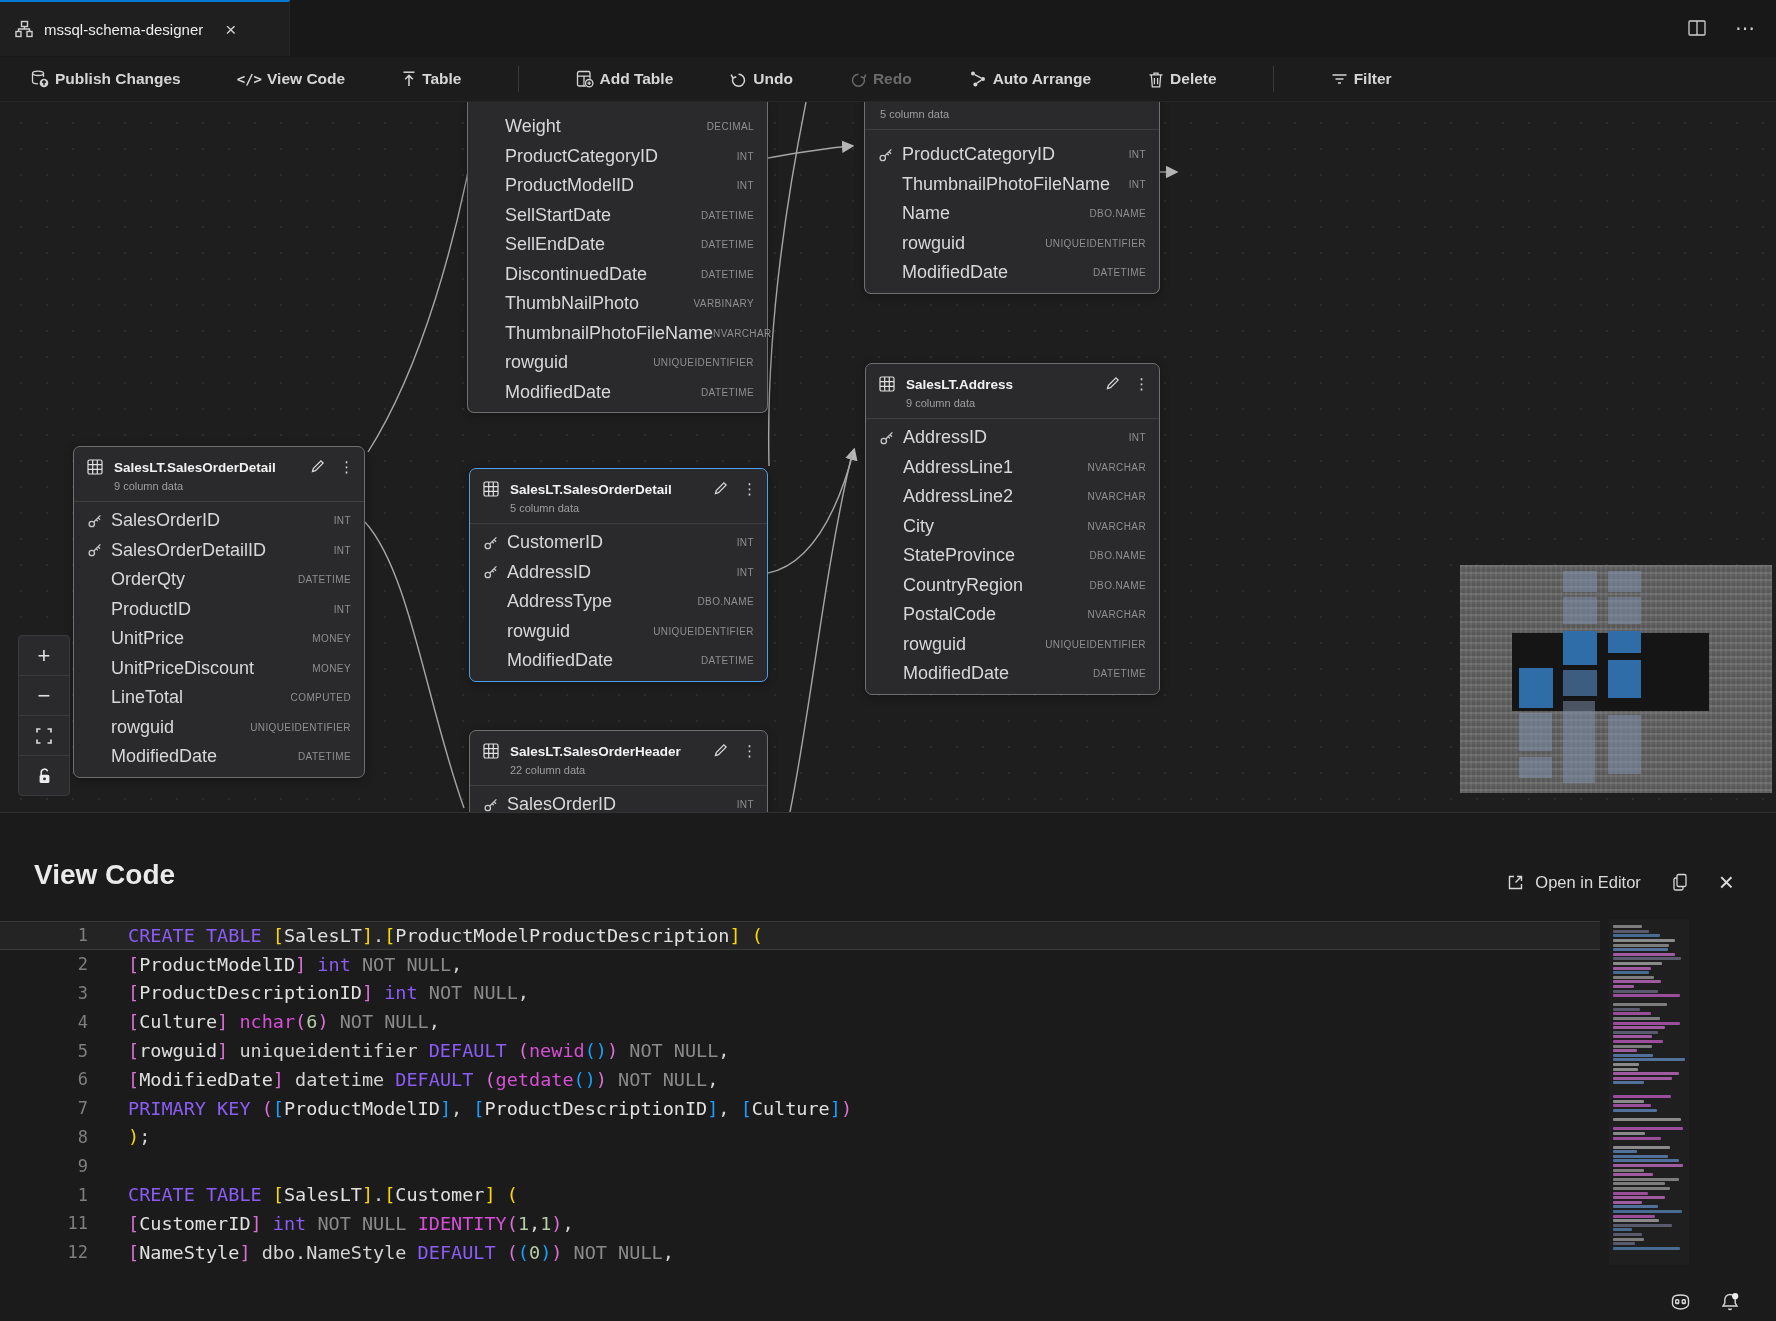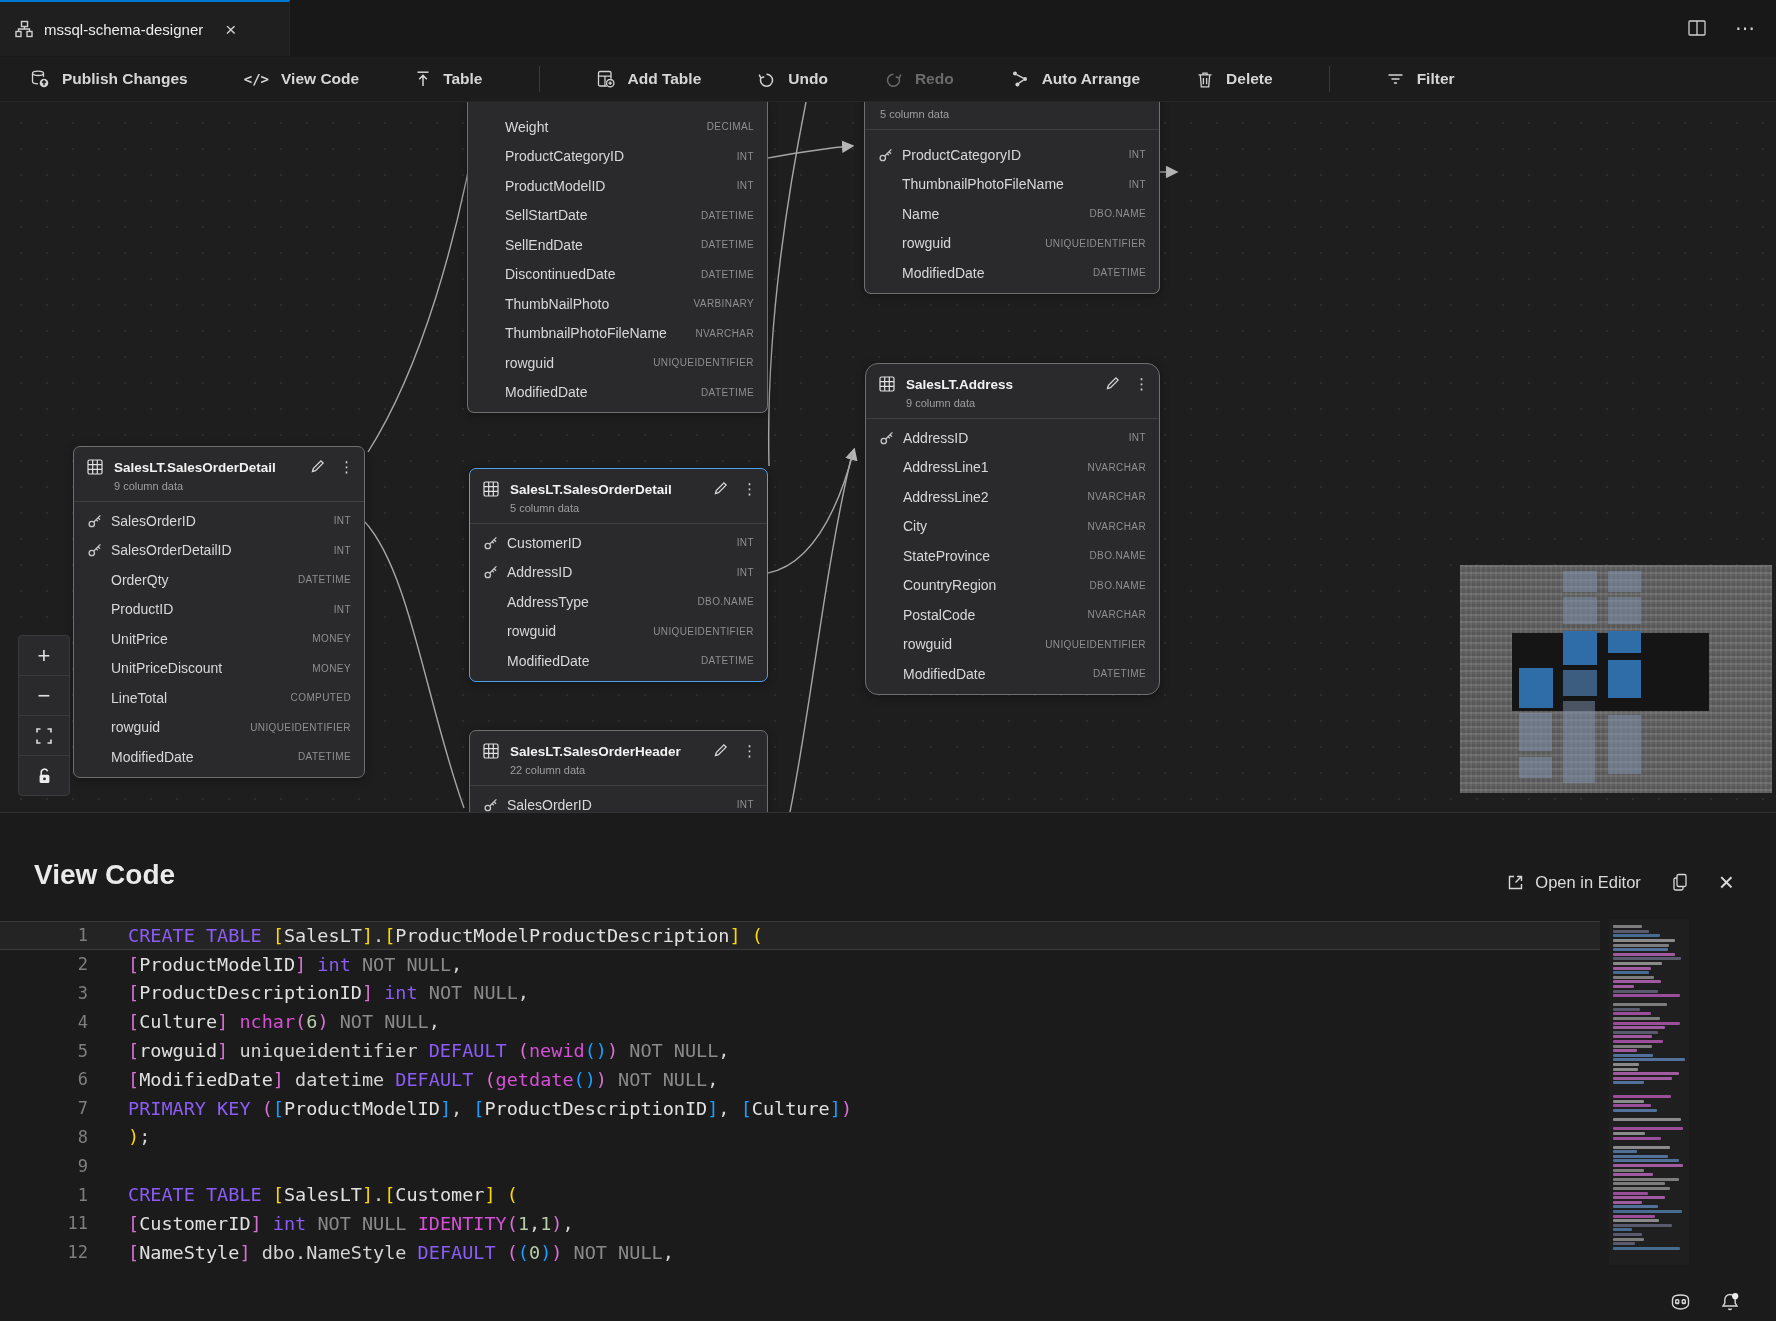--- a/index.html
+++ b/index.html
@@ -12,21 +12,21 @@
   .tab{position:absolute;left:0;top:0;height:56px;width:290px;background:#1f1f1f;box-sizing:border-box;
        border-top:2px solid #0078d4;border-right:1px solid #252525;display:flex;align-items:center;padding:0 14px;gap:10px;cursor:pointer;}
   .tab-label{color:#ececec;font-size:15px;white-space:nowrap;}
   .tab-close{color:#cfcfcf;font-size:19px;line-height:19px;margin-left:8px;padding:1px 4px;border-radius:4px;}
   .tabbar-actions{position:absolute;right:20px;top:0;height:56px;display:flex;align-items:center;gap:28px;}
   .more-dots{font-size:20px;color:#cfcfcf;letter-spacing:1px;}
 
   
   .toolbar{position:absolute;left:0;top:57px;width:1776px;height:45px;background:#1c1c1c;border-bottom:1px solid #262626;
            display:flex;align-items:center;padding-left:30px;box-sizing:border-box;}
-  .tbtn{display:flex;align-items:center;gap:12px;font-size:15.5px;font-weight:600;color:#d6d6d6;margin-right:56px;cursor:pointer;white-space:nowrap;}
+  .tbtn{display:flex;align-items:center;gap:5px;font-size:15.5px;font-weight:600;color:#d6d6d6;margin-right:56px;cursor:pointer;white-space:nowrap;}
   .tbtn .ic{display:flex;align-items:center;}
   .tbtn.disabled{opacity:.42;}
   .code-glyph{font-family:"DejaVu Sans Mono",monospace;font-size:14px;font-weight:bold;color:#d6d6d6;}
   .tdiv{width:1px;height:26px;background:#3a3a3a;margin-right:56px;}
 
   
   .canvas{position:absolute;left:0;top:102px;width:1776px;height:710px;background:#1e1e1e;overflow:hidden;
           background-image:radial-gradient(circle,#2e2e2e 1.2px,transparent 1.4px);background-size:26px 26px;background-position:8px 8px;}
   .edges{position:absolute;left:0;top:0;}
 
@@ -38,21 +38,21 @@
   .dthead.sub-only{padding-top:36px;}
   .dttitle-row{display:flex;align-items:center;gap:10px;}
   .dttitle{font-size:13.5px;font-weight:bold;color:#f2f2f2;white-space:nowrap;}
   .dtsub{font-size:11px;color:#9e9e9e;margin:4px 0 0 28px;}
   .dtactions{position:absolute;right:10px;top:11px;display:flex;gap:13px;align-items:center;}
   .kebab{color:#d0d0d0;font-size:15px;line-height:15px;}
   .rows{padding:4px 0 5px 0;}
   .clip-top .rows{padding-top:10px;}
   .drow{height:29.5px;display:flex;align-items:center;padding:0 13px;}
   .rowic{width:24px;flex:none;display:flex;align-items:center;}
-  .dname{font-size:14px;color:#d8d8d8;flex:1;white-space:nowrap;}
+  .dname{font-size:18px;color:#d8d8d8;flex:1;white-space:nowrap;}
   .dtype{font-size:10px;color:#8f8f8f;letter-spacing:.4px;white-space:nowrap;}
 
   
   .zoombar{position:absolute;left:18px;top:533px;width:50px;background:#2a2a2c;border:1px solid #3a3a3a;border-radius:4px;overflow:hidden;}
   .zbtn{height:39px;display:flex;align-items:center;justify-content:center;border-bottom:1px solid #3a3a3a;cursor:pointer;}
   .zbtn:last-child{border-bottom:none;}
   .zglyph{font-size:22px;color:#e0e0e0;line-height:22px;}
 
   
   .minimap{position:absolute;left:1460px;top:463px;width:312px;height:228px;
@@ -441,21 +441,21 @@
             <span class="dname">rowguid</span>
             <span class="dtype">UNIQUEIDENTIFIER</span>
           </div>
           <div class="drow">
             <span class="rowic"></span>
             <span class="dname">ModifiedDate</span>
             <span class="dtype">DATETIME</span>
           </div>
         </div>
       </div>
-      <div class="dtable" style="left: 865px; top: 261px; width: 295px; border-radius: 13px;">
+      <div class="dtable" style="left: 865px; top: 261px; width: 295px;">
         <div class="dthead">
           <div class="dttitle-row">
             <span>
               <svg width="18" height="18" viewBox="0 0 18 18" fill="none" stroke="#e2e2e2" stroke-width="1.2">
                 <rect x="2" y="2" width="14" height="14" rx="1.5"></rect>
                 <path d="M2 6.7h14M2 11.3h14M6.7 2v14M11.3 2v14"></path>
               </svg>
             </span>
             <span class="dttitle">SalesLT.Address</span>
           </div>

